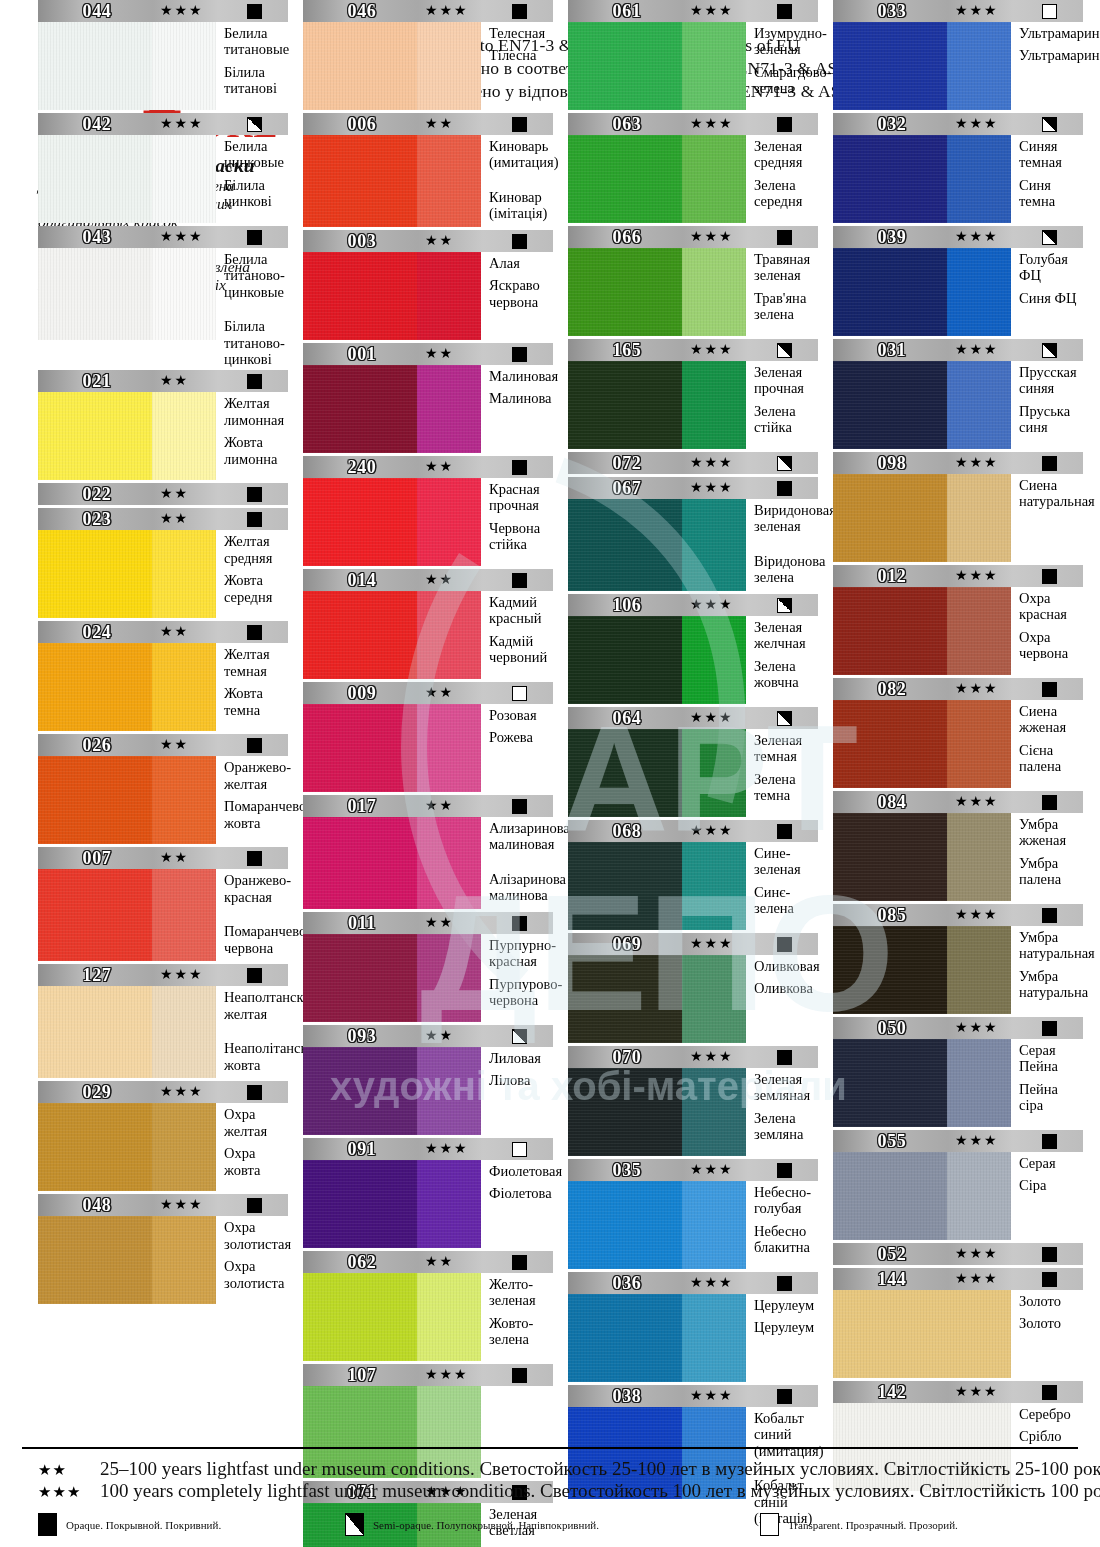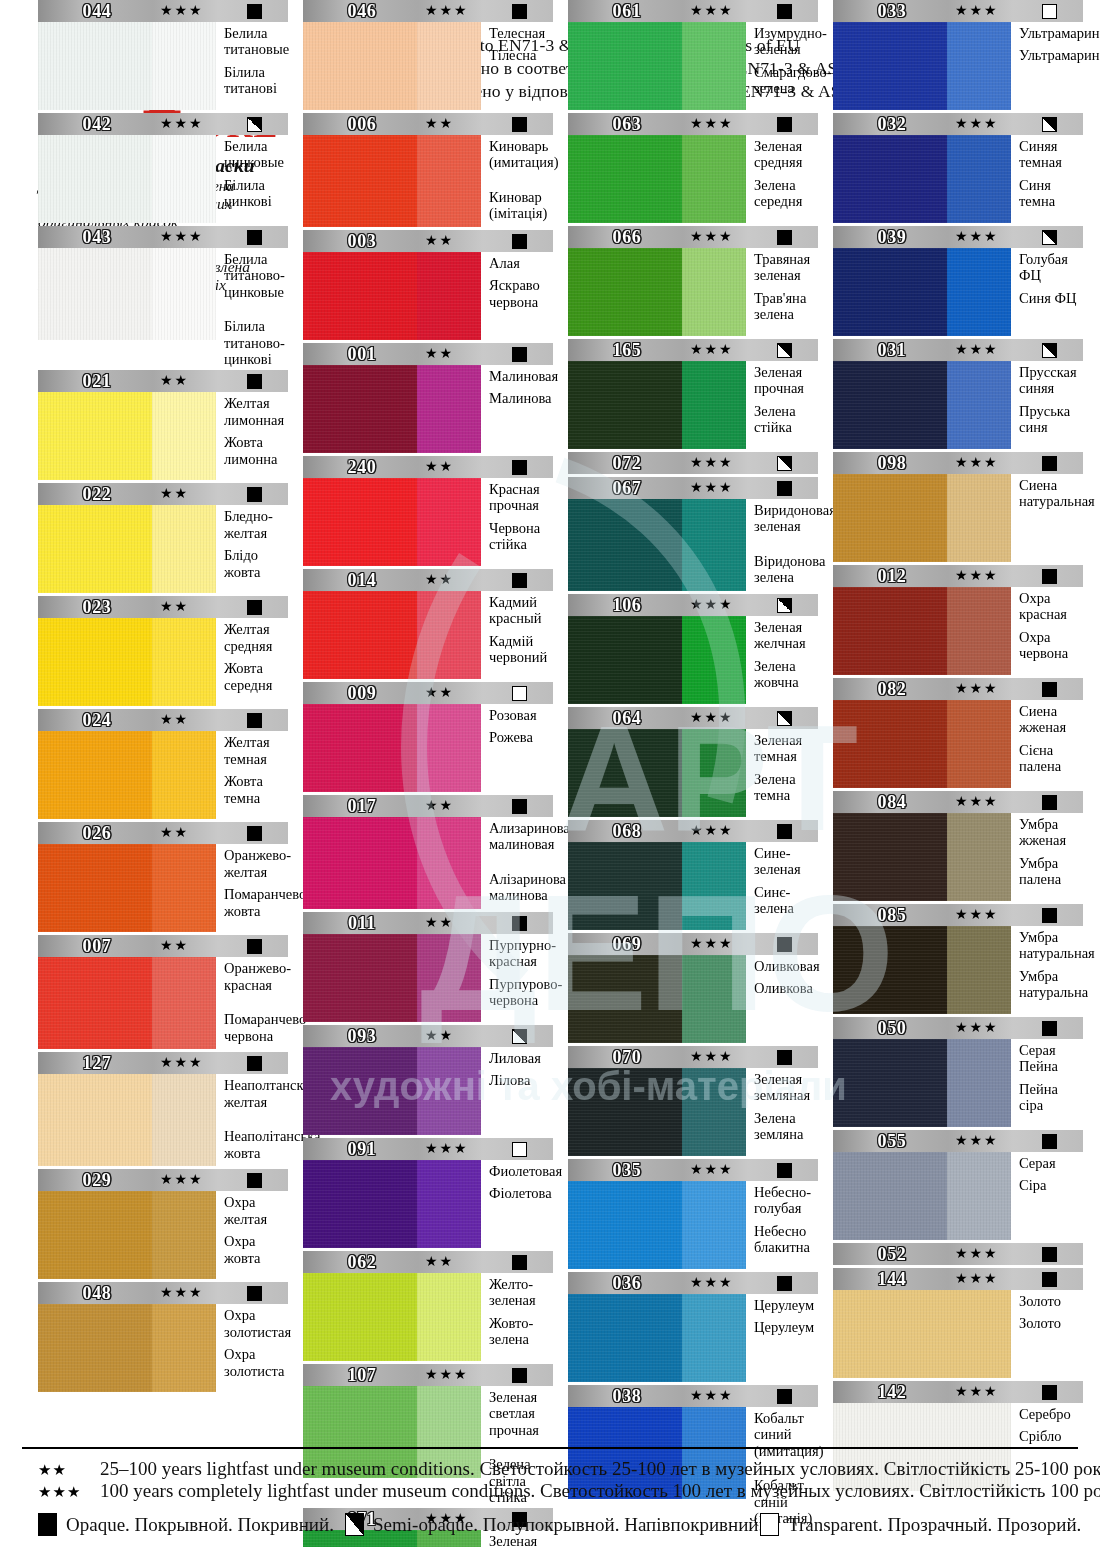--- a/index.html
+++ b/index.html
@@ -128,21 +128,21 @@
   #fop1 { left:38px; }
   #fop2 { left:345px; }
   #fop3 { left:760px; }
   .fop-box { width:19px; height:23px; flex:0 0 19px; }
   .fop-box.opaque { background:#000; }
   .fop-box.semi {
     background:#fff; border:1.4px solid #000;
     background-image:linear-gradient(to bottom left,#000 0%,#000 50%,#fff 50%,#fff 100%);
   }
   .fop-box.transparent { background:#fff; border:1.6px solid #000; }
-  .fop-text { font-size:19px; white-space:nowrap; }
+  .fop-text { font-size:11px; white-space:nowrap; }
 </style>
 </head>
 <body>
 
 <svg id="watermark" viewBox="0 0 1100 1547">
   <g fill="none" stroke="#cfe3ea" stroke-width="26" opacity="0.55">
     <path d="M470 560 C 380 700, 400 880, 520 980"></path>
     <path d="M560 470 C 700 520, 760 660, 720 800"></path>
   </g>
   <g fill="#d6e8ef" opacity="0.75" font-family="Liberation Sans, sans-serif" font-weight="bold">
@@ -254,30 +254,20 @@
             <div class="ename uk">Жовта лимонна</div>
           </div>
         </div>
       </div>
       <div class="entry">
         <div class="ehead">
           <div class="ecode">022</div>
           <div class="estars">★★</div>
           <div class="eopac opaque"></div>
         </div>
-        <div class="ebody">
-          <div class="eswatch" style="height: 88px;">
-            <div class="tone tone-a" style="background: rgb(251, 233, 55);"></div>
-            <div class="tone tone-b" style="background: rgb(252, 240, 142);"></div>
-          </div>
-          <div class="enames">
-            <div class="ename ru">Бледно-желтая</div>
-            <div class="ename uk">Блідо жовта</div>
-          </div>
-        </div>
       </div>
       <div class="entry">
         <div class="ehead">
           <div class="ecode">023</div>
           <div class="estars">★★</div>
           <div class="eopac opaque"></div>
         </div>
         <div class="ebody">
           <div class="eswatch" style="height: 88px;">
             <div class="tone tone-a" style="background: rgb(251, 217, 16);"></div>
@@ -600,24 +590,20 @@
       <div class="entry">
         <div class="ehead">
           <div class="ecode">107</div>
           <div class="estars">★★★</div>
           <div class="eopac opaque"></div>
         </div>
         <div class="ebody">
           <div class="eswatch" style="height: 92px;">
             <div class="tone tone-a" style="background: rgb(108, 187, 83);"></div>
             <div class="tone tone-b" style="background: rgb(163, 213, 140);"></div>
-          </div>
-          <div class="enames">
-            <div class="ename ru">Зеленая светлая прочная</div>
-            <div class="ename uk tight">Зелена світла стійка</div>
           </div>
         </div>
       </div>
       <div class="entry">
         <div class="ehead">
           <div class="ecode">071</div>
           <div class="estars">★★★</div>
           <div class="eopac opaque"></div>
         </div>
         <div class="ebody">

